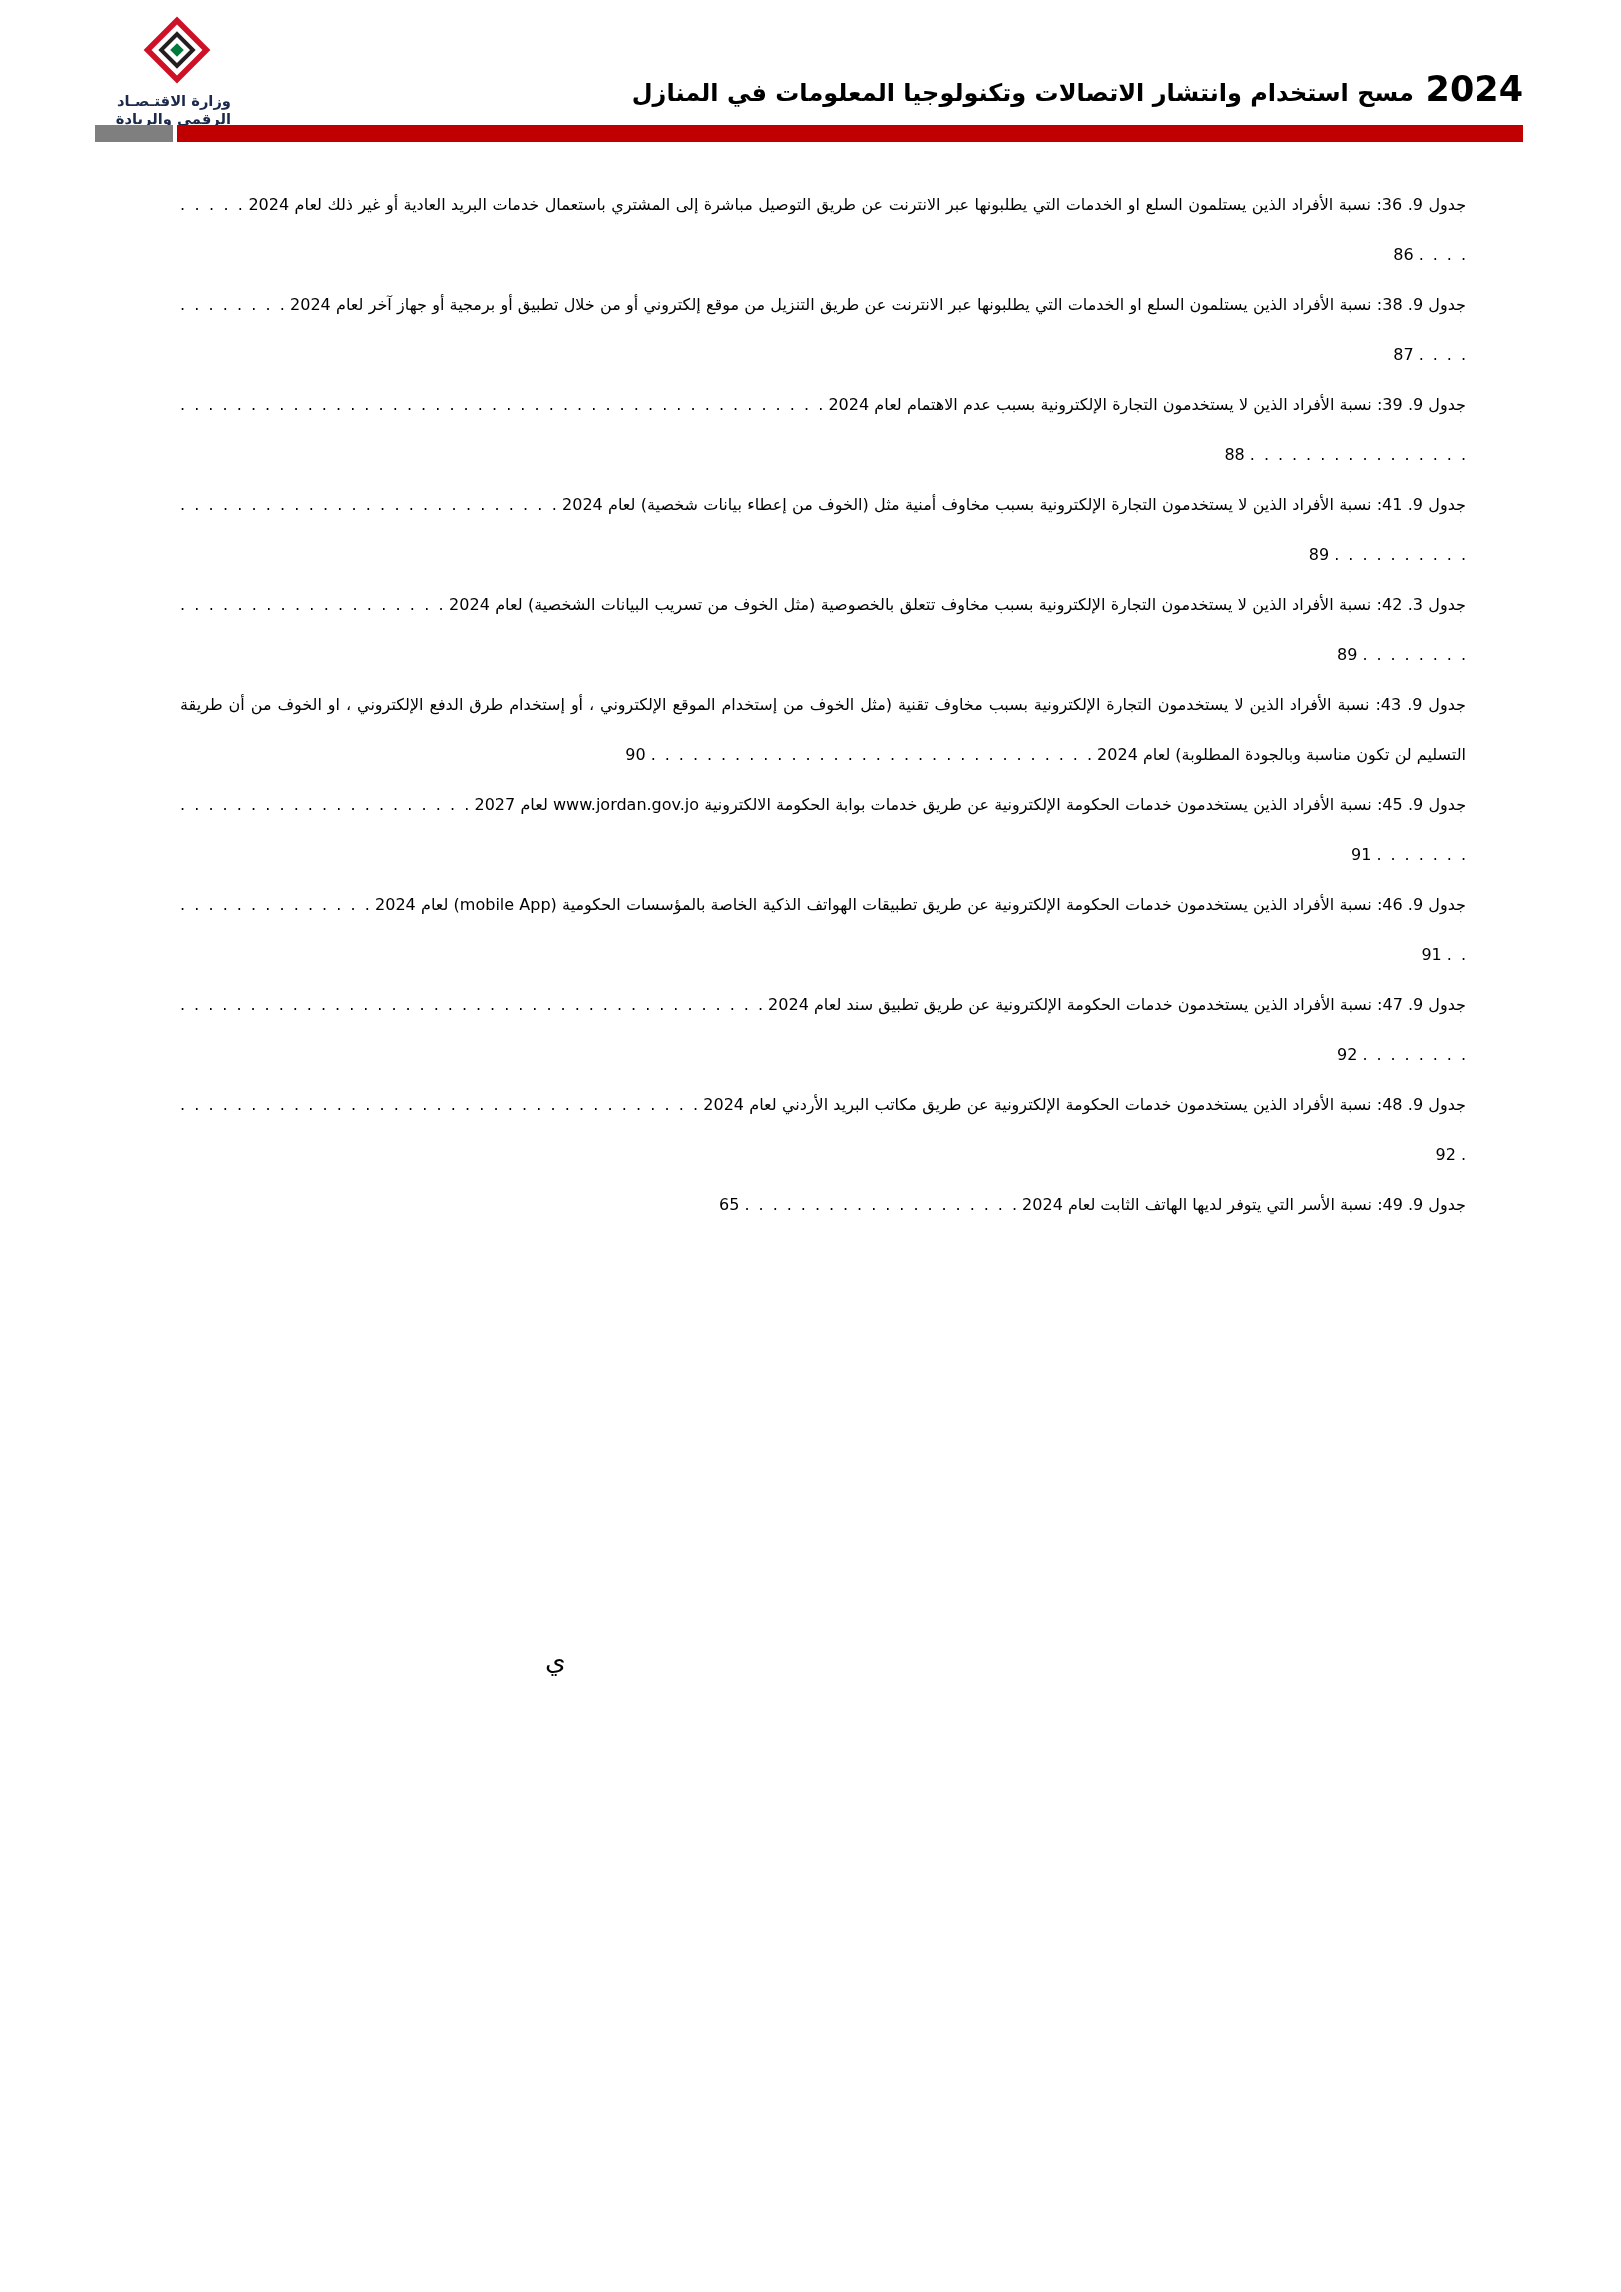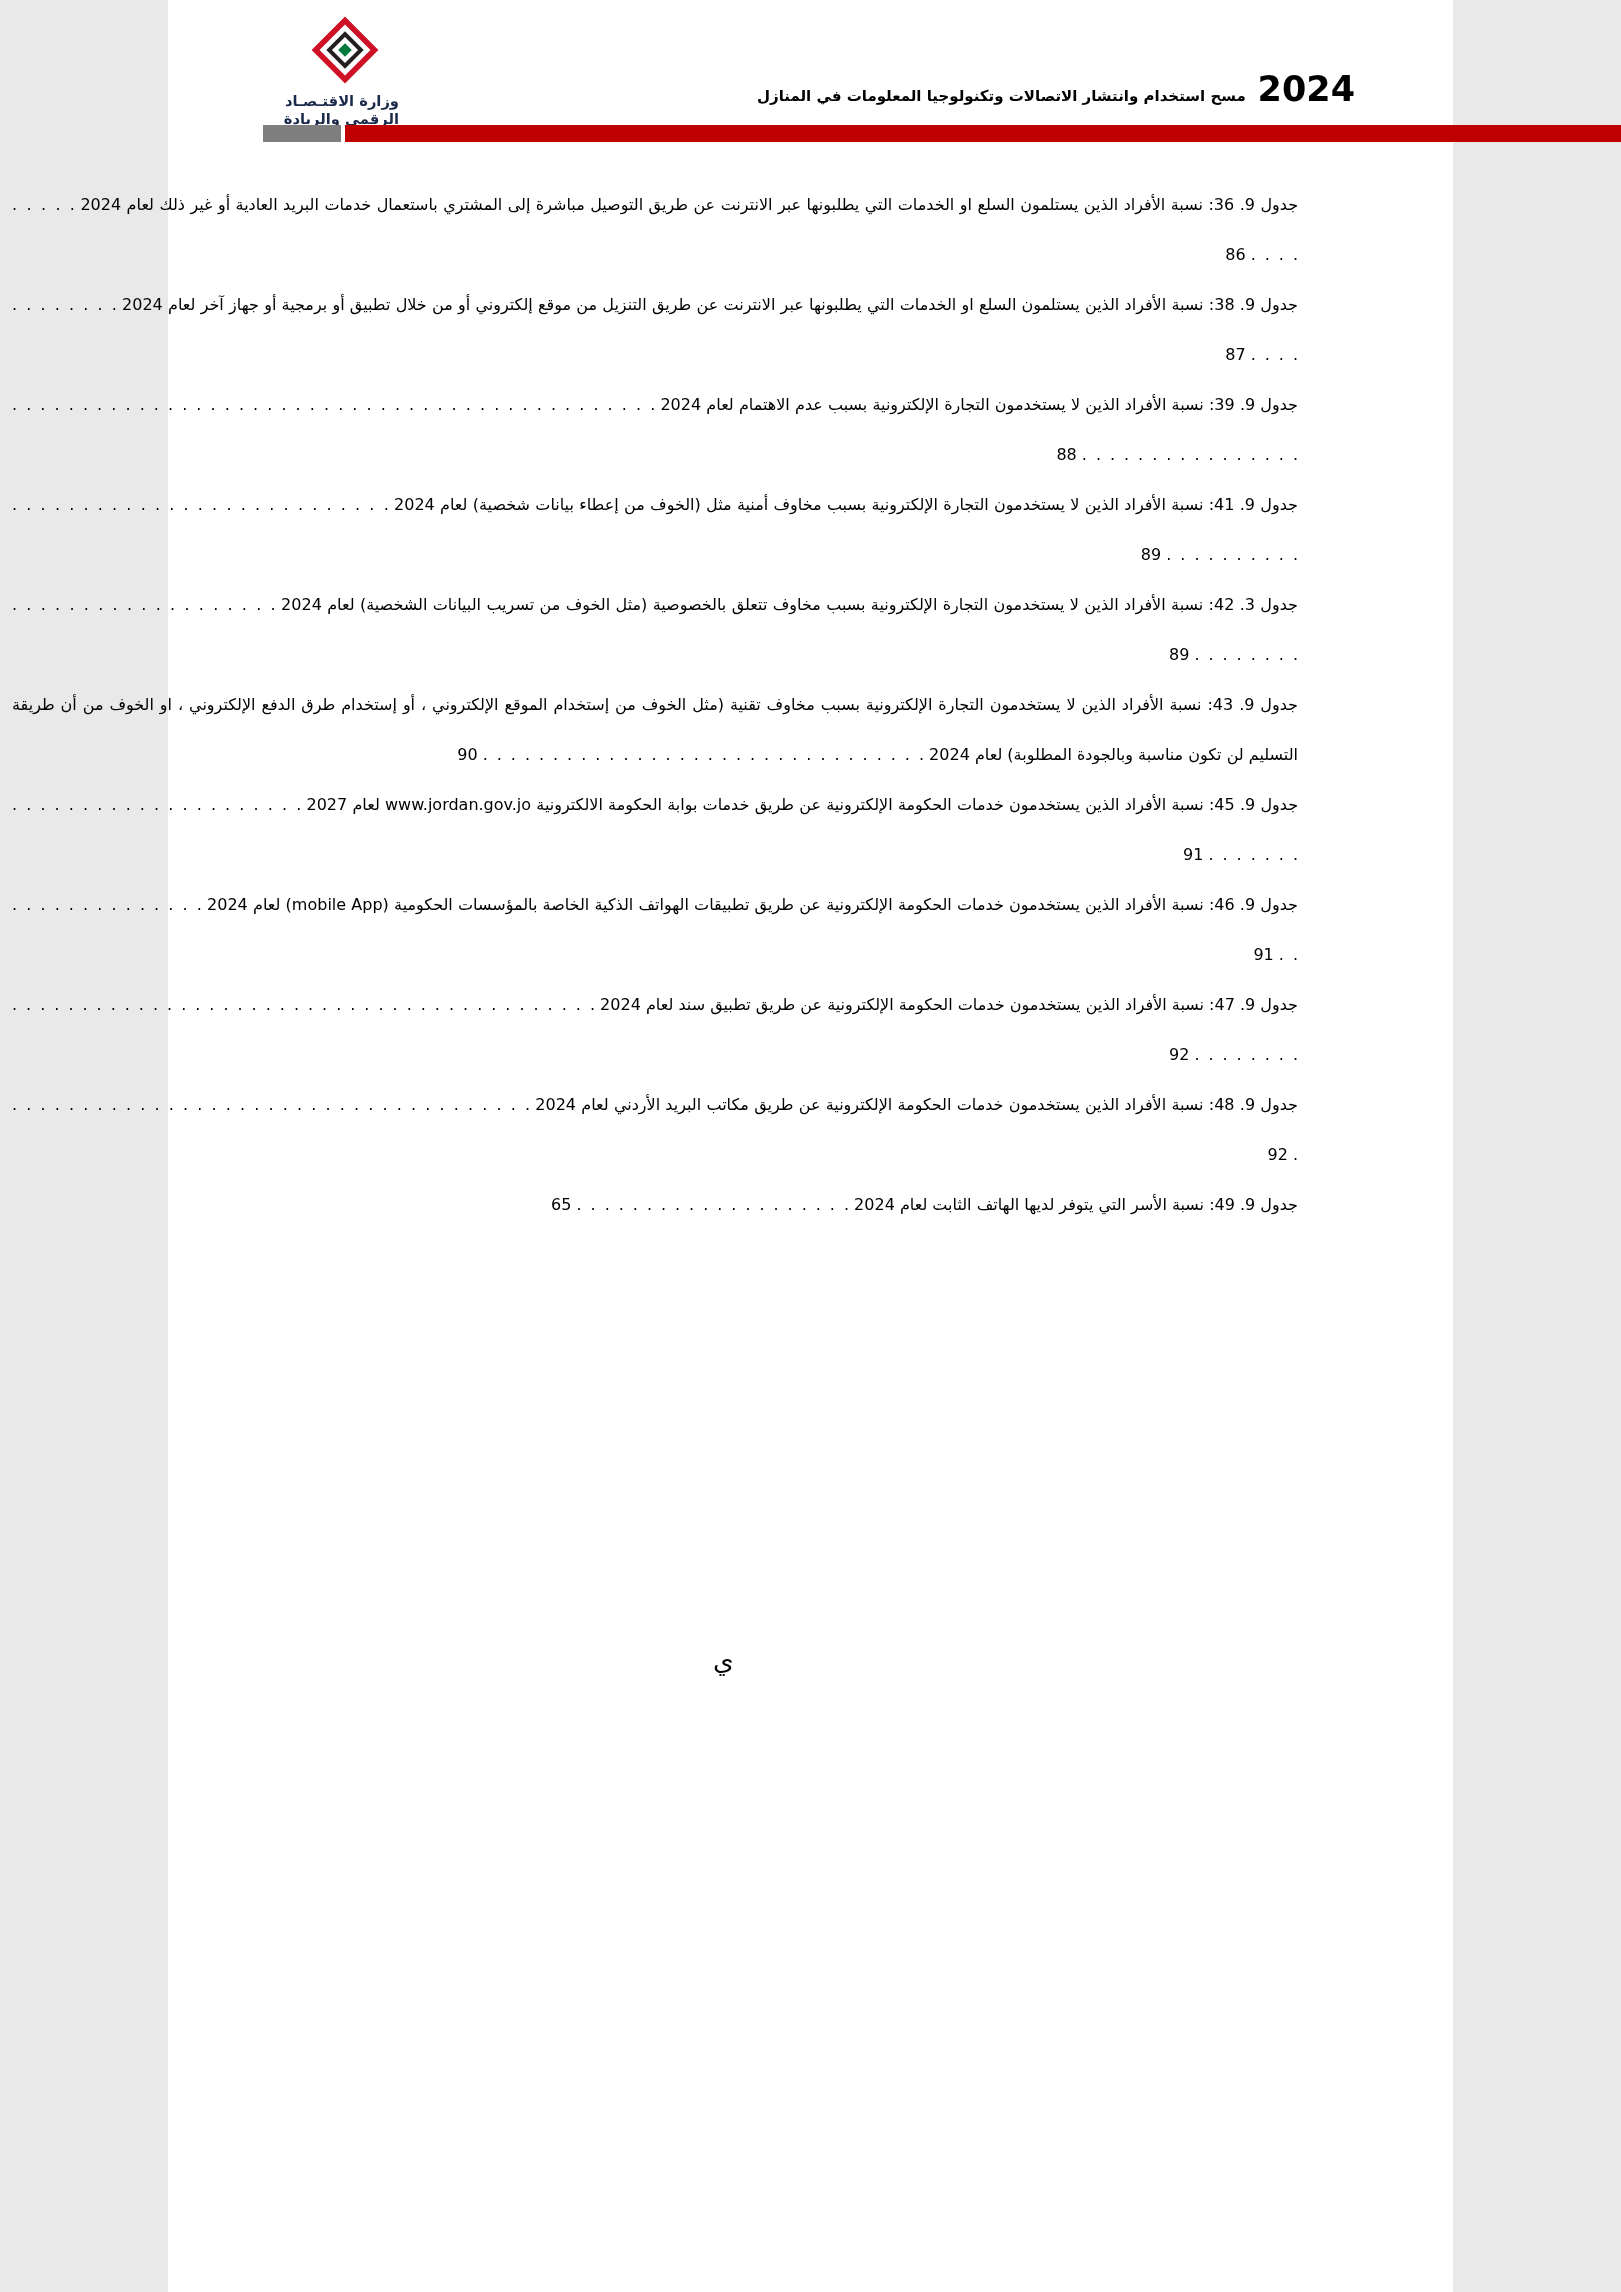--- a/index.html
+++ b/index.html
@@ -7,21 +7,21 @@
     --rule-red:#C00000;
     --logo-red:#CE1126;
     --logo-green:#007A3D;
     --logo-black:#231F20;
     --logo-navy:#1B2A4A;
   }
   *{box-sizing:border-box;}
   html,body{margin:0;padding:0;background:#e9e9e9;}
   .page{
     position:relative;
-    width:1285px;height:2293px;
+    width:1621px;height:2293px;
     margin:0 auto;
     background:#ffffff;
     font-family:"DejaVu Sans", sans-serif;
     color:#000;
   }
   
   .logo{
     position:absolute;top:9.8px;left:123px;width:108px;
     text-align:center;
   }
@@ -41,21 +41,21 @@
   .header-title{
     position:absolute;top:69px;right:98px;
     direction:rtl;
     display:flex;
     align-items:baseline;
     gap:11.8px;
     font-weight:bold;
     white-space:nowrap;
   }
   .title-year{font-size:35px;}
-  .title-text{font-size:15px;}
+  .title-text{font-size:24px;}
   .rule{
     position:absolute;top:125px;left:95px;
     width:1428px;height:16.7px;
     display:flex;gap:3.9px;
   }
   .rule-gray{width:78px;background:var(--rule-gray);}
   .rule-red{flex:1;background:var(--rule-red);}
   
   .toc{
     position:absolute;top:180px;right:155px;width:1286px;

